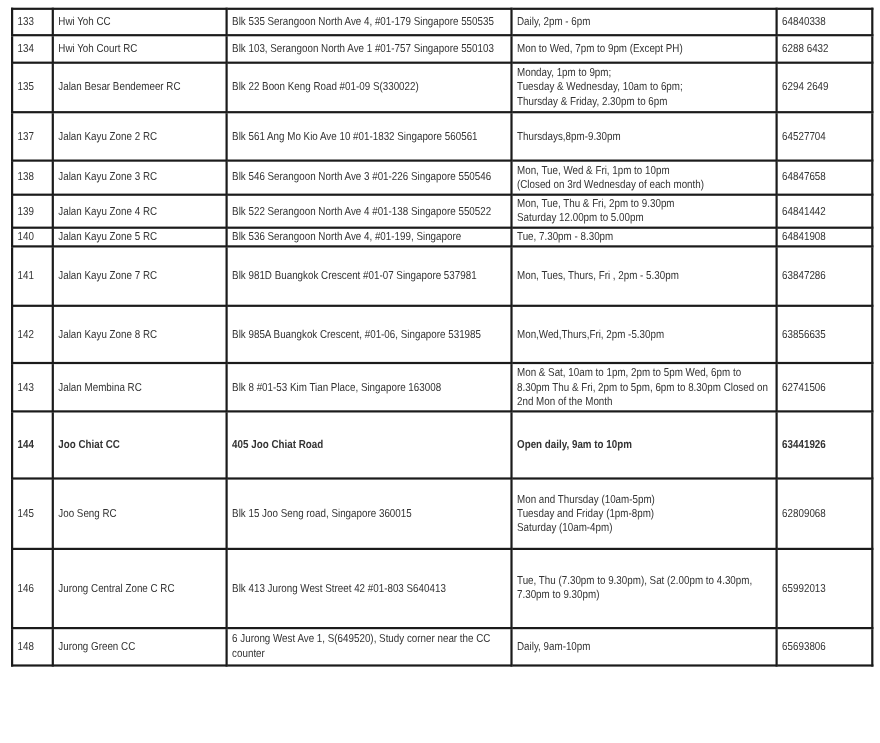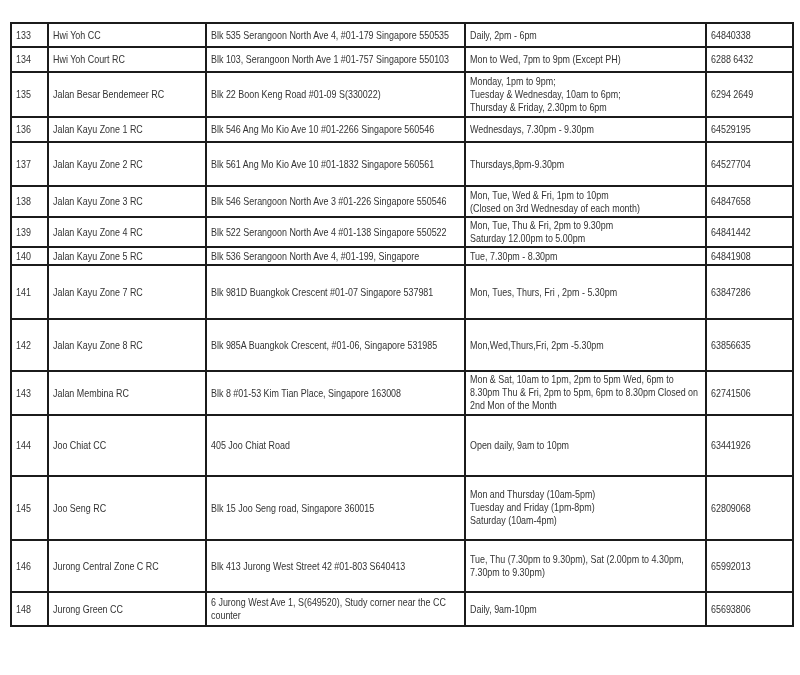--- a/index.html
+++ b/index.html
@@ -4,21 +4,21 @@
 <style>
   html, body {
     margin: 0;
     padding: 0;
     width: 800px;
     height: 675px;
     background: #ffffff;
     overflow: hidden;
   }
   .page {
-    padding: 22px 0 0 10px;
+    padding: 7px 0 0 10px;
   }
   table.directory {
     border-collapse: collapse;
     table-layout: fixed;
     width: 782px;
     border: 2px solid #1b1b1b;
   }
   td {
     border: 2px solid #1b1b1b;
     padding: 1px 4px;
@@ -72,27 +72,20 @@
         </tr>
         <tr style="height: 45px;">
           <td class="col-no"><span class="cellv">135</span></td>
           <td class="col-name"><span class="cellv">Jalan Besar Bendemeer RC</span></td>
           <td class="col-address"><span class="cellv">Blk 22 Boon Keng Road #01-09 S(330022)</span></td>
           <td class="col-hours"><span class="cellv">Monday, 1pm to 9pm;
 Tuesday &amp; Wednesday, 10am to 6pm;
 Thursday &amp; Friday, 2.30pm to 6pm</span></td>
           <td class="col-phone"><span class="cellv">6294 2649</span></td>
         </tr>
-        <tr style="height: 25px;">
-          <td class="col-no"><span class="cellv">136</span></td>
-          <td class="col-name"><span class="cellv">Jalan Kayu Zone 1 RC</span></td>
-          <td class="col-address"><span class="cellv">Blk 546 Ang Mo Kio Ave 10 #01-2266 Singapore 560546</span></td>
-          <td class="col-hours"><span class="cellv">Wednesdays, 7.30pm - 9.30pm</span></td>
-          <td class="col-phone"><span class="cellv">64529195</span></td>
-        </tr>
         <tr style="height: 44px;">
           <td class="col-no"><span class="cellv">137</span></td>
           <td class="col-name"><span class="cellv">Jalan Kayu Zone 2 RC</span></td>
           <td class="col-address"><span class="cellv">Blk 561 Ang Mo Kio Ave 10 #01-1832 Singapore 560561</span></td>
           <td class="col-hours"><span class="cellv">Thursdays,8pm-9.30pm</span></td>
           <td class="col-phone"><span class="cellv">64527704</span></td>
         </tr>
         <tr style="height: 31px;">
           <td class="col-no"><span class="cellv">138</span></td>
           <td class="col-name"><span class="cellv">Jalan Kayu Zone 3 RC</span></td>
@@ -130,37 +123,37 @@
           <td class="col-hours"><span class="cellv">Mon,Wed,Thurs,Fri, 2pm -5.30pm</span></td>
           <td class="col-phone"><span class="cellv">63856635</span></td>
         </tr>
         <tr style="height: 44px;">
           <td class="col-no"><span class="cellv">143</span></td>
           <td class="col-name"><span class="cellv">Jalan Membina RC</span></td>
           <td class="col-address"><span class="cellv">Blk 8 #01-53 Kim Tian Place, Singapore 163008</span></td>
           <td class="col-hours"><span class="cellv">Mon &amp; Sat, 10am to 1pm, 2pm to 5pm Wed, 6pm to 8.30pm Thu &amp; Fri, 2pm to 5pm, 6pm to 8.30pm Closed on 2nd Mon of the Month</span></td>
           <td class="col-phone"><span class="cellv">62741506</span></td>
         </tr>
-        <tr style="height: 61px;">
+        <tr style="height: 61px; font-weight: bold;">
           <td class="col-no"><span class="cellv">144</span></td>
           <td class="col-name"><span class="cellv">Joo Chiat CC</span></td>
           <td class="col-address"><span class="cellv">405 Joo Chiat Road</span></td>
           <td class="col-hours"><span class="cellv">Open daily, 9am to 10pm</span></td>
           <td class="col-phone"><span class="cellv">63441926</span></td>
         </tr>
         <tr style="height: 64px;">
           <td class="col-no"><span class="cellv">145</span></td>
           <td class="col-name"><span class="cellv">Joo Seng RC</span></td>
           <td class="col-address"><span class="cellv">Blk 15 Joo Seng road, Singapore 360015</span></td>
           <td class="col-hours"><span class="cellv">Mon and Thursday (10am-5pm)
 Tuesday and Friday (1pm-8pm)
 Saturday (10am-4pm)</span></td>
           <td class="col-phone"><span class="cellv">62809068</span></td>
         </tr>
-        <tr style="height: 52px;">
+        <tr style="height: 72px;">
           <td class="col-no"><span class="cellv">146</span></td>
           <td class="col-name"><span class="cellv">Jurong Central Zone C RC</span></td>
           <td class="col-address"><span class="cellv">Blk 413 Jurong West Street 42 #01-803 S640413</span></td>
           <td class="col-hours"><span class="cellv">Tue, Thu (7.30pm to 9.30pm), Sat (2.00pm to 4.30pm, 7.30pm to 9.30pm)</span></td>
           <td class="col-phone"><span class="cellv">65992013</span></td>
         </tr>
         <tr style="height: 34px;">
           <td class="col-no"><span class="cellv">148</span></td>
           <td class="col-name"><span class="cellv">Jurong Green CC</span></td>
           <td class="col-address"><span class="cellv">6 Jurong West Ave 1, S(649520), Study corner near the CC counter</span></td>

